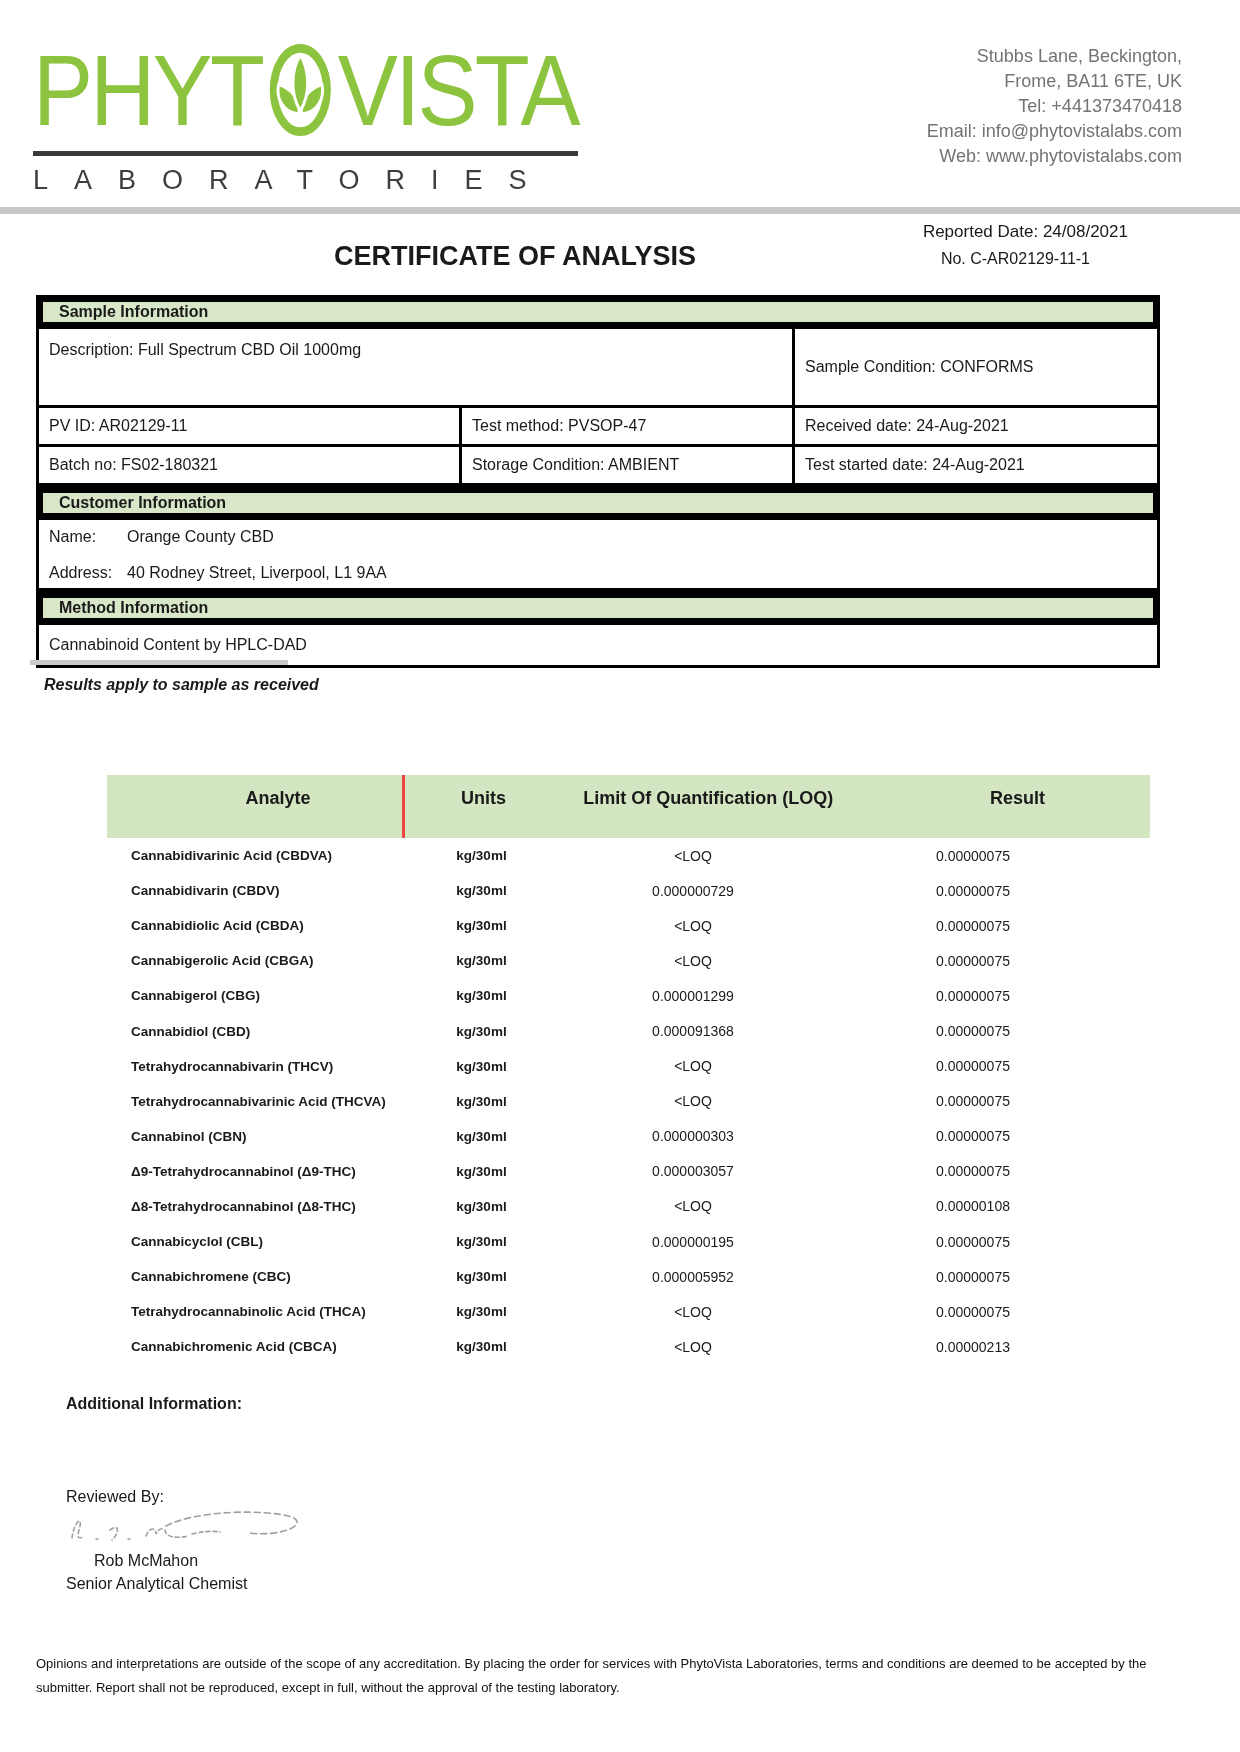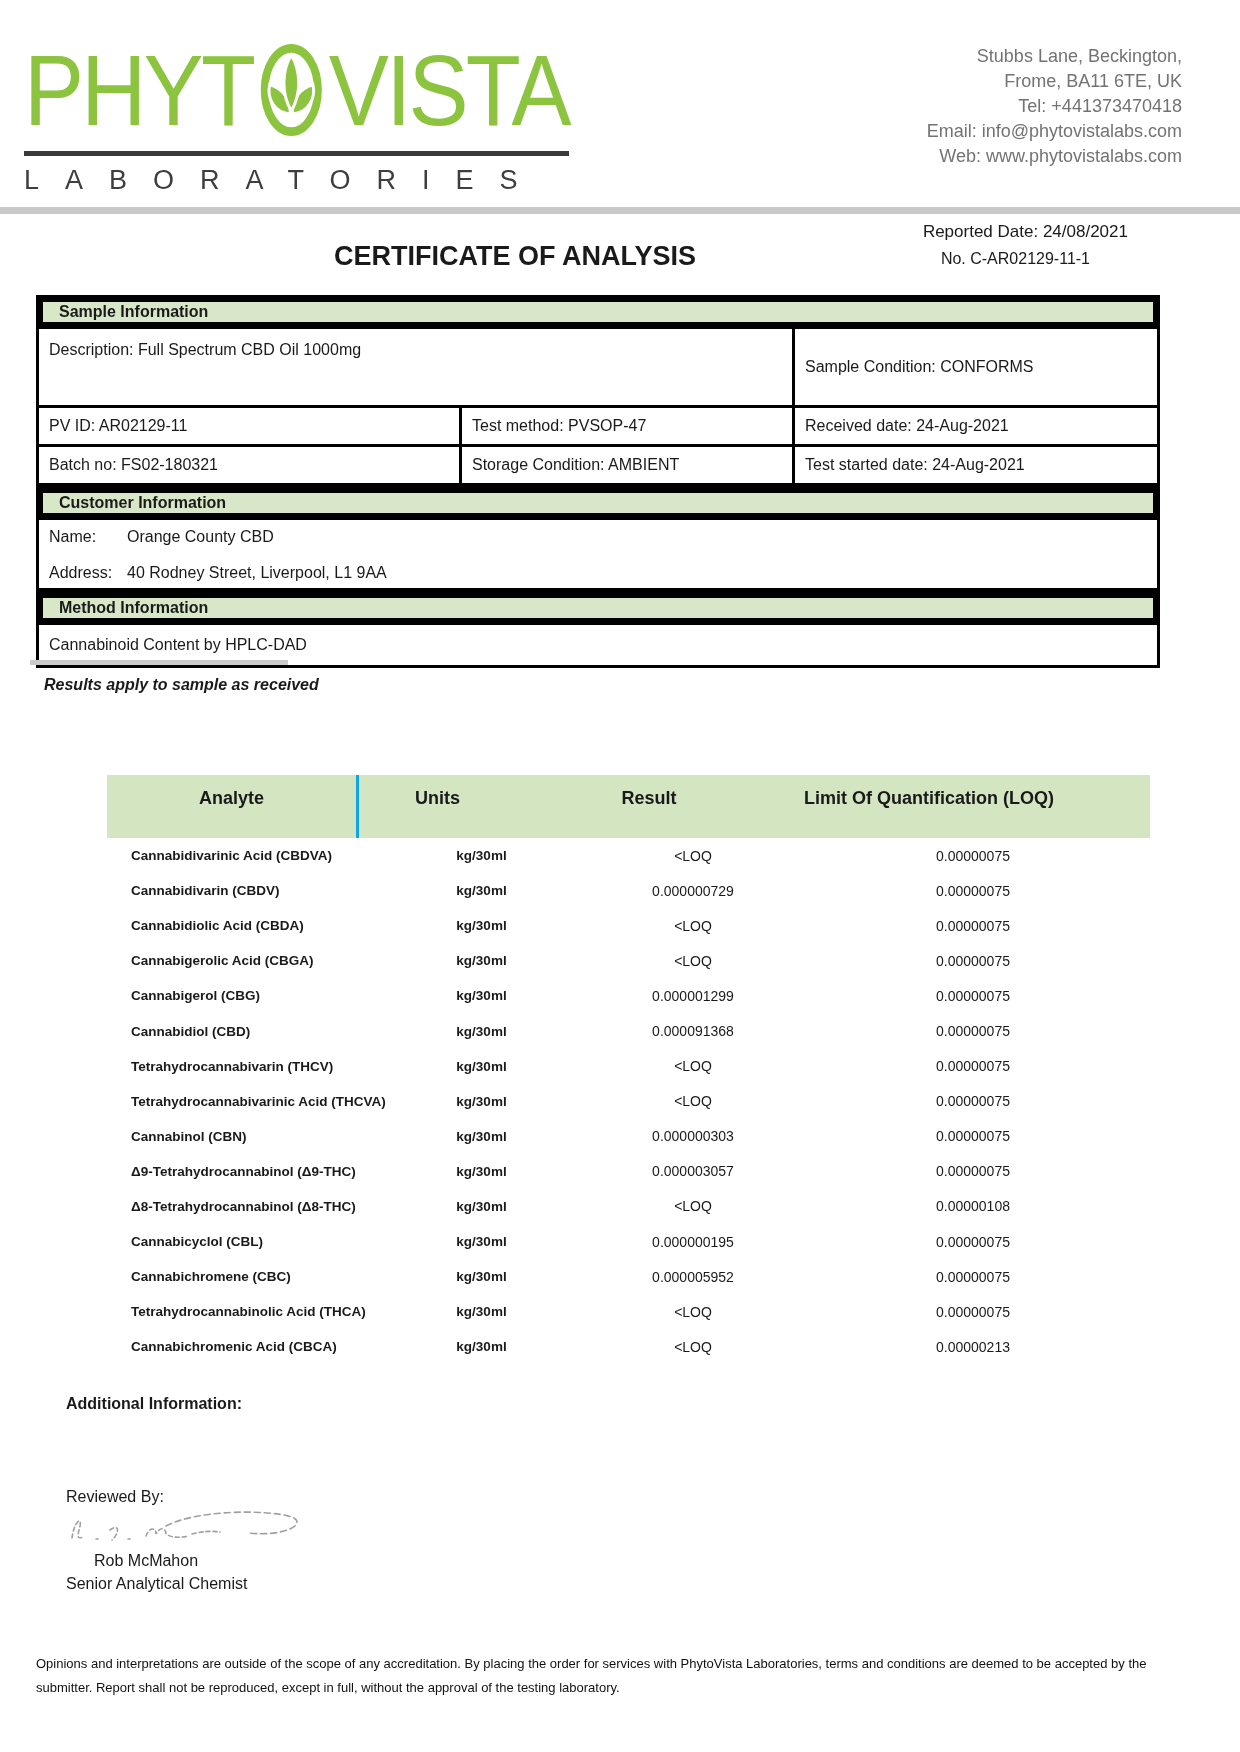--- a/index.html
+++ b/index.html
@@ -2,21 +2,21 @@
 <html><head>
 <meta charset="utf-8">
 <style>
   html,body{margin:0;padding:0;background:#e8e8e8;}
   .page{
     position:relative;width:1240px;height:1752px;background:#ffffff;
     font-family:"Liberation Sans", sans-serif;color:#1a1a1a;overflow:hidden;
     margin:0 auto;
   }
   
-  .logo-block{position:absolute;left:24px;top:40px;}
+  .logo-block{position:absolute;left:33px;top:40px;}
   .logo-row{display:inline-flex;align-items:center;gap:4px;transform:scaleX(0.9);transform-origin:left top;height:100px;}
   .logo-word{font-size:100px;line-height:0.98;font-weight:400;color:#8cc43f;letter-spacing:-3px;white-space:nowrap;}
   .logo-leaf{width:72px;height:92px;margin:0 2px;}
   .logo-divider{width:545px;height:5px;background:#3a3a3a;margin-top:11px;}
   .logo-sub{margin-top:9px;font-size:27px;color:#3e3e3e;letter-spacing:26px;white-space:nowrap;}
   .contact{position:absolute;right:58px;top:44px;text-align:right;font-size:18px;line-height:25px;color:#737373;}
   .grey-rule{position:absolute;left:0;top:207px;width:1240px;height:7px;background:#c8c8c8;}
   .reported-date{position:absolute;right:112px;top:222px;font-size:17px;}
   .report-no{position:absolute;right:150px;top:250px;font-size:16px;}
   .doc-title{position:absolute;left:330px;top:241px;width:370px;text-align:center;font-size:27px;font-weight:bold;}
@@ -39,21 +39,21 @@
   .short-grey{position:absolute;left:30px;top:660px;width:258px;height:5px;background:#cacaca;}
   .results-note{position:absolute;left:44px;top:676px;font-size:16px;font-weight:bold;font-style:italic;}
   
   .rtable{position:absolute;left:107px;top:775px;width:1043px;}
   .thead{display:flex;background:#d3e5c1;height:63px;}
   .th{font-size:18px;font-weight:bold;text-align:center;padding-top:13px;box-sizing:border-box;}
   .c-analyte{width:296px;}
   .c-units{width:157px;}
   .c-result{width:266px;}
   .c-loq{width:324px;padding-right:30px !important;}
-  .th.c-analyte{border-right:3px solid #0ea5e9;width:252px;}
+  .th.c-analyte{border-right:3px solid #ef4444;width:252px;margin-left:47px;}
   .tbody{margin-top:0;}
   .trow{display:flex;height:35.1px;align-items:center;}
   .tcell{text-align:center;box-sizing:border-box;}
   .tcell.c-analyte{text-align:left;padding-left:24px;font-weight:bold;font-size:13.5px;}
   .tcell.c-units{font-weight:bold;font-size:13.5px;}
   .tcell.c-result{font-size:14px;}
   .tcell.c-loq{font-size:14px;}
   
   .additional{position:absolute;left:66px;top:1395px;font-size:16px;font-weight:bold;}
   .reviewed-by{position:absolute;left:66px;top:1488px;font-size:16px;}
@@ -127,22 +127,22 @@
     </div>
   </div>
 
   <div class="short-grey"></div>
   <div class="results-note">Results apply to sample as received</div>
 
   <div class="rtable">
     <div class="thead">
       <div class="th c-analyte">Analyte</div>
       <div class="th c-units">Units</div>
+      <div class="th c-loq">Limit Of Quantification (LOQ)</div>
       <div class="th c-result">Result</div>
-      <div class="th c-loq">Limit Of Quantification (LOQ)</div>
     </div>
     <div class="tbody">
         <div class="trow">
           <div class="tcell c-analyte">Cannabidivarinic Acid (CBDVA)</div>
           <div class="tcell c-units">kg/30ml</div>
           <div class="tcell c-result">&lt;LOQ</div>
           <div class="tcell c-loq">0.00000075</div>
         </div>
         <div class="trow">
           <div class="tcell c-analyte">Cannabidivarin (CBDV)</div>

